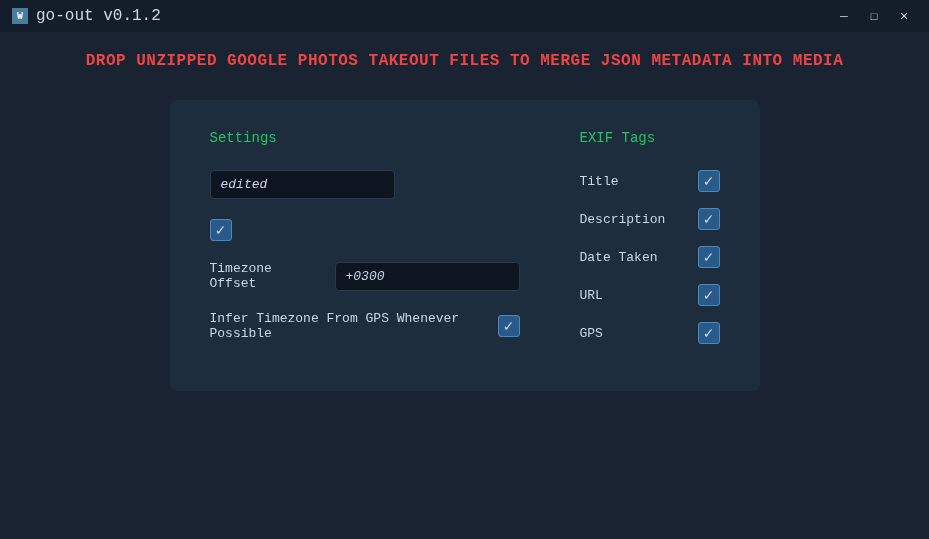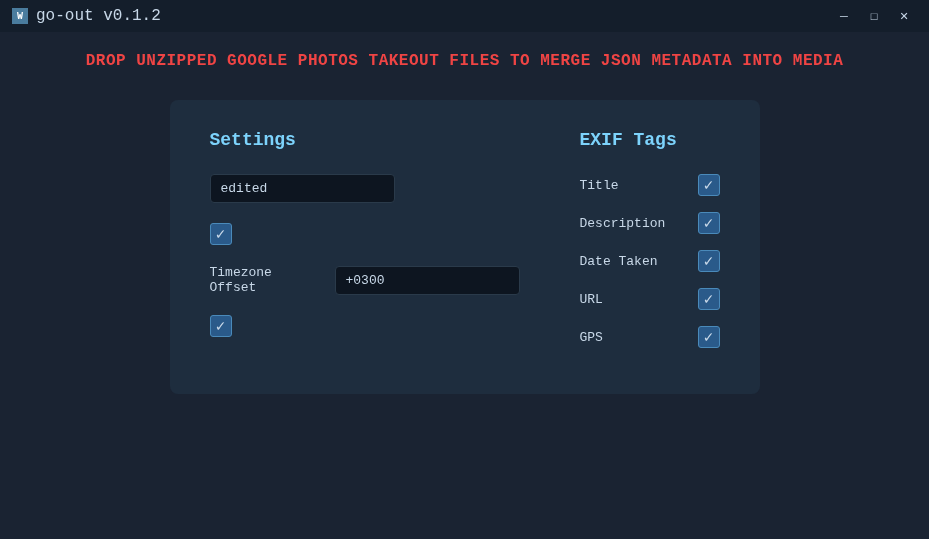--- a/index.html
+++ b/index.html
@@ -102,23 +102,23 @@
 
     .settings-left {
       flex: 1;
     }
 
     .settings-right {
       min-width: 140px;
     }
 
     .section-title {
-      font-size: 18px;
-      font-weight: bold;
-      color: #7dd3fc;
+      font-size: 14px;
+      font-weight: normal;
+      color: #22c55e;
       margin-bottom: 24px;
     }
 
     .setting-row {
       display: flex;
       align-items: center;
       margin-bottom: 20px;
       gap: 10px;
     }
 
@@ -131,20 +131,21 @@
     .setting-input {
       background-color: #0d1520;
       border: 1px solid #2a3a4a;
       border-radius: 4px;
       color: #c8d8e8;
       font-family: 'Courier New', Courier, monospace;
       font-size: 13px;
       padding: 6px 10px;
       width: 185px;
       outline: none;
+      font-style: italic;
     }
 
     .checkbox-container {
       display: inline-flex;
       align-items: center;
       justify-content: center;
     }
 
     .styled-checkbox {
       width: 22px;
@@ -222,20 +223,21 @@
           <input class="styled-checkbox" type="checkbox" checked="" style="">
         </div>
       </div>
 
       <div class="setting-row">
         <label class="setting-label">Timezone Offset</label>
         <input class="setting-input" type="text" value="+0300" style="">
       </div>
 
       <div class="setting-row">
+        <label class="setting-label">Infer Timezone From GPS Whenever Possible</label>
         <div class="checkbox-container">
           <input class="styled-checkbox" type="checkbox" checked="" style="">
         </div>
       </div>
     </div>
 
     <div class="settings-right">
       <div class="section-title">EXIF Tags</div>
 
       <div class="exif-row">

